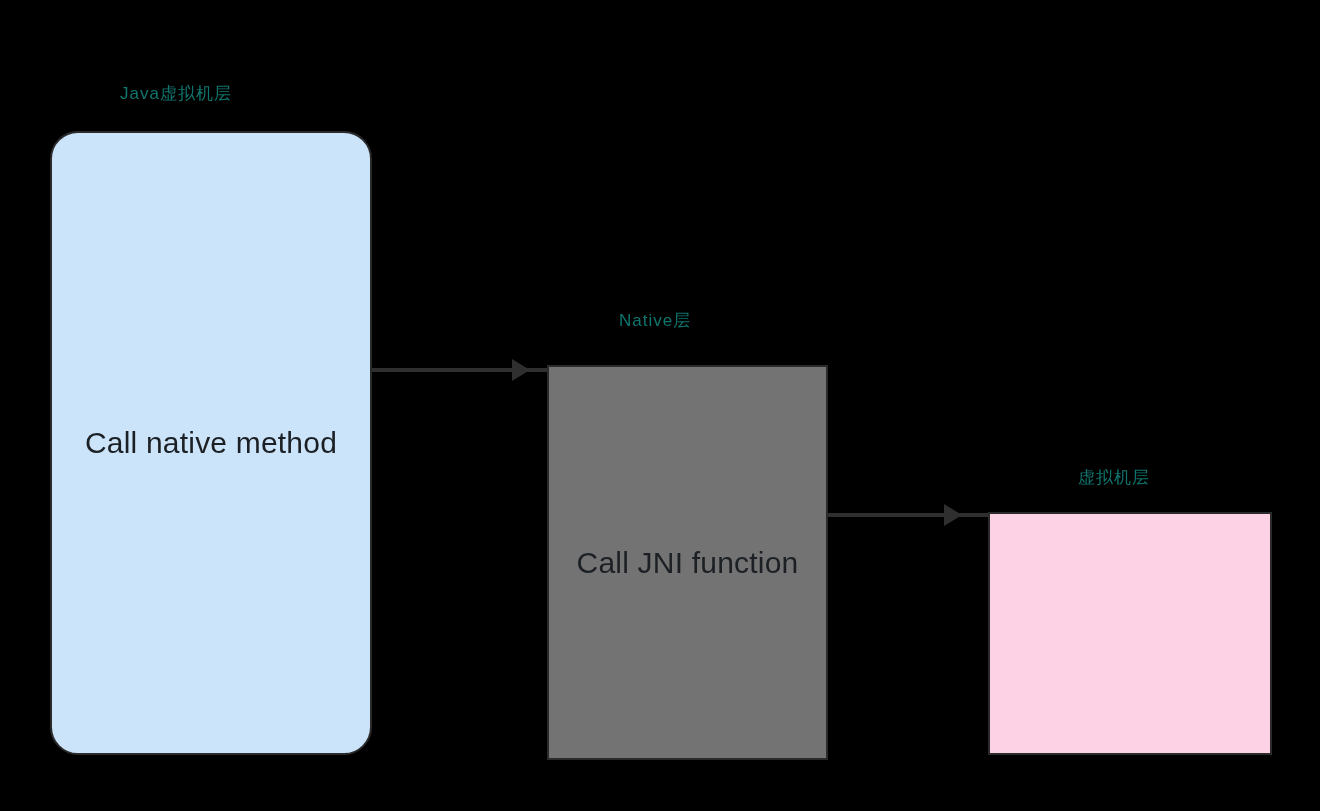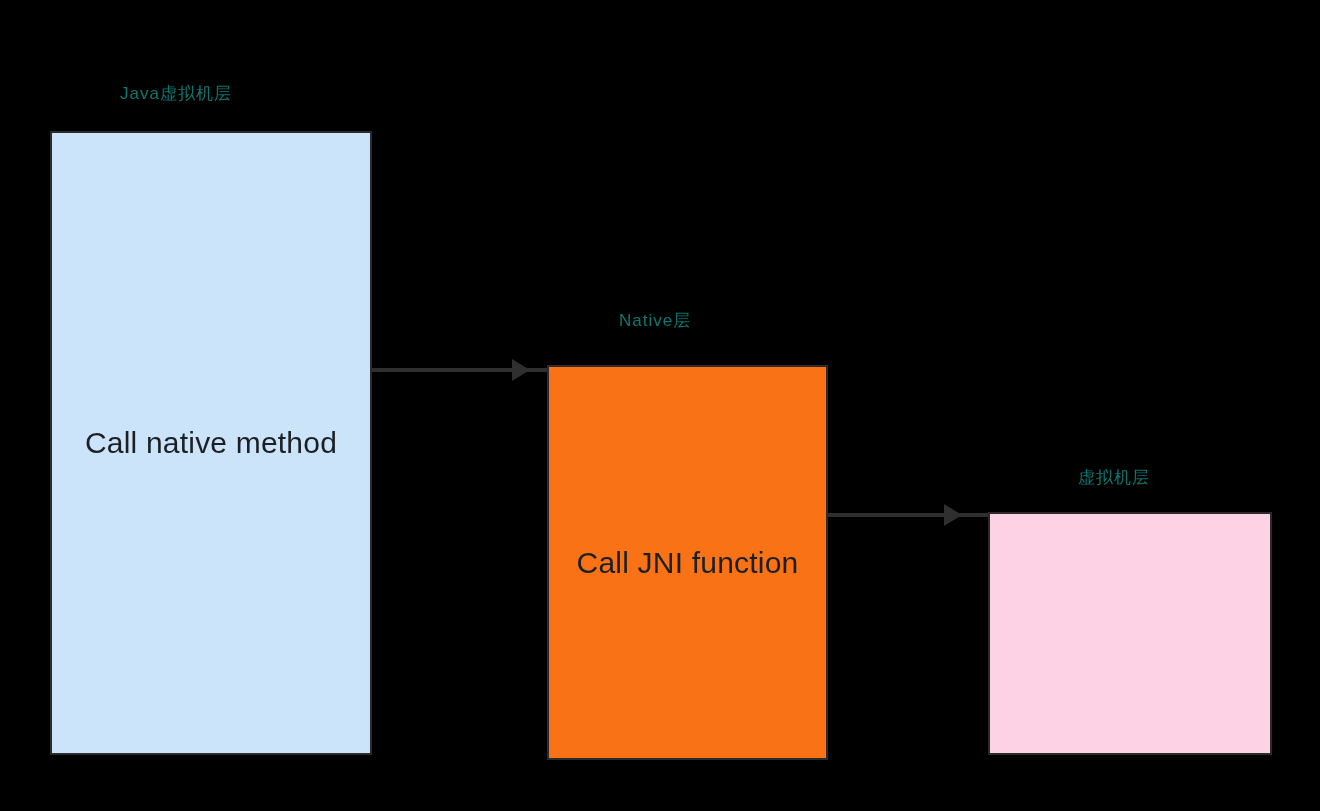--- a/index.html
+++ b/index.html
@@ -34,27 +34,28 @@
     white-space: nowrap;
     text-align: center;
   }
 
   #node-java {
     left: 50px;
     top: 131px;
     width: 322px;
     height: 624px;
     background: #cce4fa;
+    border-radius: 28px;
   }
   #node-native {
     left: 547px;
     top: 365px;
     width: 281px;
     height: 395px;
-    background: #f97316;
+    background: #737373;
   }
   #node-vm {
     left: 988px;
     top: 512px;
     width: 284px;
     height: 243px;
     background: #fcd2e4;
   }
 
   .caption {

